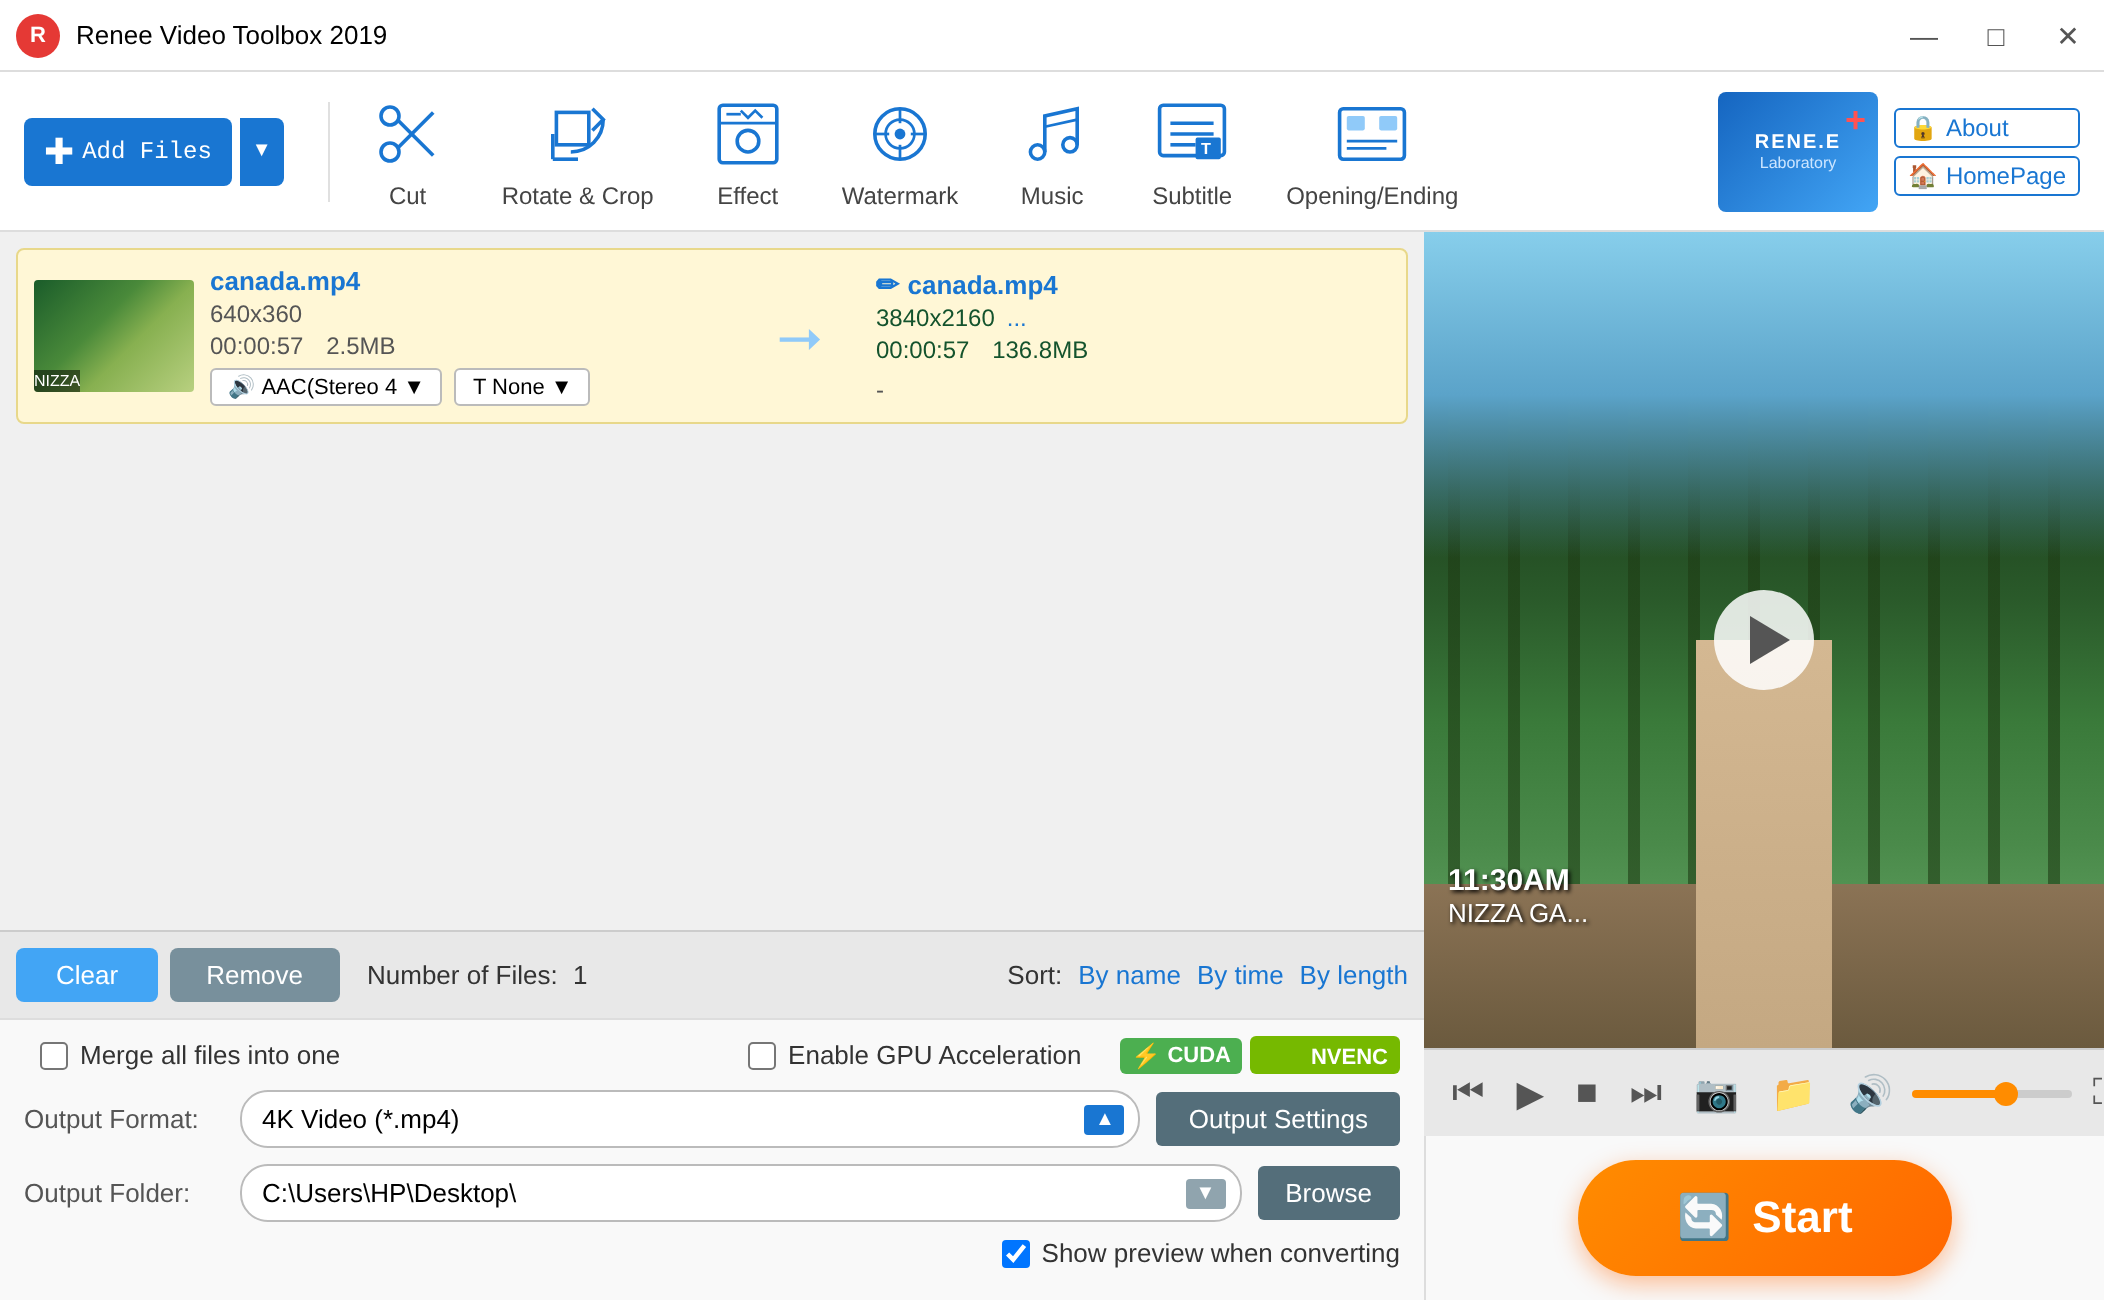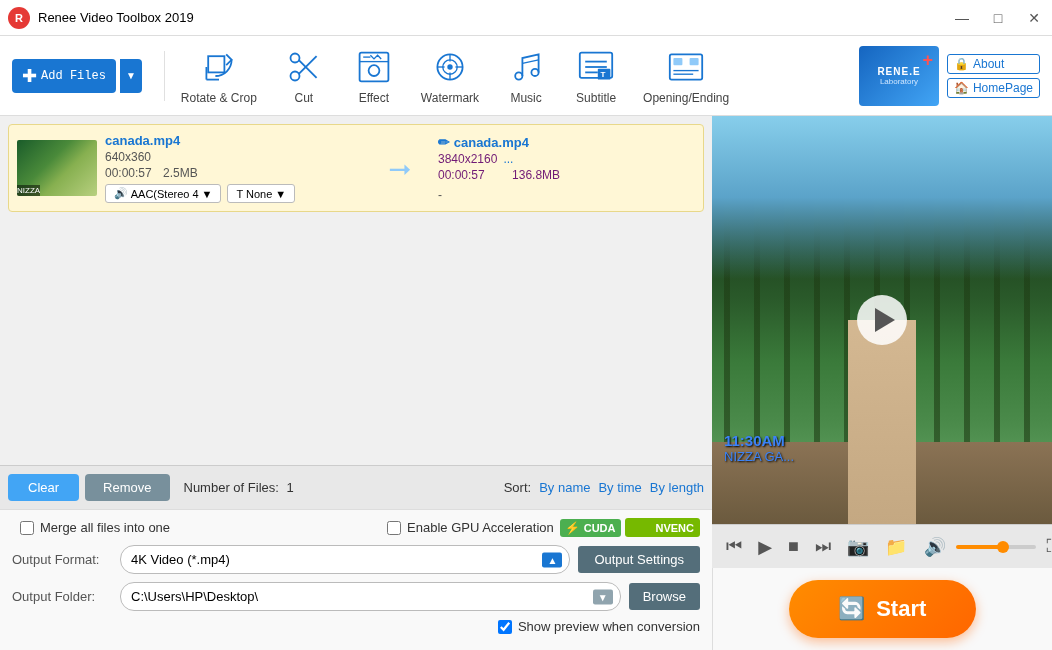--- a/index.html
+++ b/index.html
@@ -150,21 +150,21 @@
     .arrow-area {
       flex-shrink: 0; display: flex; align-items: center; justify-content: center;
       width: 60px;
     }
     .arrow-right {
       color: #90caf9; font-size: 28px;
     }
     .file-output { flex: 1; }
     .file-output .fname { font-weight: bold; color: #1976d2; font-size: 13px; display: flex; align-items: center; gap: 4px; }
     .file-output .fname .edit-icon { color: #1976d2; font-size: 14px; }
-    .file-output .fmeta { color: #701a75; font-size: 12px; margin-top: 2px; }
+    .file-output .fmeta { color: #14532d; font-size: 12px; margin-top: 2px; }
     .output-sub { color: #555; font-size: 12px; margin-top: 6px; }
 
     
     #bottom-toolbar {
       background: #e8e8e8;
       height: 44px;
       display: flex;
       align-items: center;
       padding: 0 8px;
       gap: 6px;
@@ -289,21 +289,21 @@
       width: 50px; height: 50px; background: rgba(255,255,255,0.85);
       border-radius: 50%; display: flex; align-items: center; justify-content: center;
       cursor: pointer;
     }
     .play-btn-overlay::after {
       content: ''; border-left: 20px solid #555;
       border-top: 12px solid transparent; border-bottom: 12px solid transparent;
       margin-left: 5px;
     }
     .video-overlay-text {
-      position: absolute; bottom: 60px; left: 12px; color: #3b82f6; font-size: 13px;
+      position: absolute; bottom: 60px; left: 12px; color: #ffffff; font-size: 13px;
       text-shadow: 1px 1px 2px #000;
     }
     .video-overlay-text .time { font-size: 15px; font-weight: bold; }
 
     
     #start-section {
       width: 340px;
       flex-shrink: 0;
       display: flex;
       flex-direction: column;
@@ -346,44 +346,44 @@
 
   <div style="display:flex;align-items:center;margin-right:8px;">
     <div class="add-files-btn">
       <span class="af-icon">✚</span>
       <span class="af-label">Add Files</span>
     </div>
     <div class="add-files-arrow">▼</div>
   </div>
 
   <div class="toolbar-sep"></div>
+
+  <div class="toolbar-item">
+    <div class="toolbar-icon">
+      <svg viewBox="0 0 40 40" fill="none">
+        <circle cx="10" cy="30" r="5" stroke="#1976d2" stroke-width="2" fill="none"></circle>
+        <circle cx="10" cy="10" r="5" stroke="#1976d2" stroke-width="2" fill="none"></circle>
+        <line x1="14" y1="28" x2="34" y2="8" stroke="#1976d2" stroke-width="2"></line>
+        <line x1="14" y1="12" x2="34" y2="32" stroke="#1976d2" stroke-width="2"></line>
+      </svg>
+    </div>
+    <span>Cut</span>
+  </div>
 
   <div class="toolbar-item">
     <div class="toolbar-icon">
       <svg viewBox="0 0 40 40" fill="none">
         <rect x="8" y="8" width="18" height="18" stroke="#1976d2" stroke-width="2" fill="none"></rect>
         <path d="M28 6 L34 12 L28 18" stroke="#1976d2" stroke-width="2" fill="none"></path>
         <path d="M34 12 C34 22 26 30 16 30" stroke="#1976d2" stroke-width="2" fill="none"></path>
         <line x1="6" y1="20" x2="6" y2="34" stroke="#1976d2" stroke-width="2"></line>
         <line x1="6" y1="34" x2="20" y2="34" stroke="#1976d2" stroke-width="2"></line>
       </svg>
     </div>
     <span>Rotate &amp; Crop</span>
-  </div>
-
-  <div class="toolbar-item">
-    <div class="toolbar-icon">
-      <svg viewBox="0 0 40 40" fill="none">
-        <circle cx="10" cy="30" r="5" stroke="#1976d2" stroke-width="2" fill="none"></circle>
-        <circle cx="10" cy="10" r="5" stroke="#1976d2" stroke-width="2" fill="none"></circle>
-        <line x1="14" y1="28" x2="34" y2="8" stroke="#1976d2" stroke-width="2"></line>
-        <line x1="14" y1="12" x2="34" y2="32" stroke="#1976d2" stroke-width="2"></line>
-      </svg>
-    </div>
-    <span>Cut</span>
   </div>
 
   <div class="toolbar-item">
     <div class="toolbar-icon">
       <svg viewBox="0 0 40 40" fill="none">
         <rect x="4" y="4" width="32" height="32" stroke="#1976d2" stroke-width="2" fill="none" rx="2"></rect>
         <line x1="4" y1="14" x2="36" y2="14" stroke="#1976d2" stroke-width="1.5"></line>
         <circle cx="20" cy="24" r="6" stroke="#1976d2" stroke-width="2" fill="none"></circle>
         <path d="M8 9 L16 9" stroke="#1976d2" stroke-width="1.5"></path>
         <path d="M16 7 L20 11 L24 7 L28 11" stroke="#1976d2" stroke-width="1.5" fill="none"></path>
@@ -505,21 +505,21 @@
           <div class="fname">
             <span class="edit-icon">✏</span>
             <span>canada.mp4</span>
           </div>
           <div style="display:flex;align-items:center;gap:6px;">
             <span class="fmeta">3840x2160</span>
             <span class="fmeta" style="color:#1976d2;cursor:pointer;">...</span>
           </div>
           <div class="fmeta">
             <span>00:00:57</span>
-            <span style="margin-left:24px;">136.8MB</span>
+            <span style="margin-left:8px;">136.8MB</span>
           </div>
           <div class="output-sub">-</div>
         </div>
       </div>
     </div>
 
     <div id="bottom-toolbar">
       <button class="btn-clear">Clear</button>
       <button class="btn-remove">Remove</button>
       <span class="file-count">
@@ -536,21 +536,21 @@
 
     <div id="settings-area">
 
       <div class="settings-row">
         <div style="margin-left:8px;">
           <label class="checkbox-label">
             <input type="checkbox" style="">
             <span>Merge all files into one</span>
           </label>
         </div>
-        <div style="margin-left:auto;display:flex;align-items:center;gap:6px;">
+        <div style="margin-left:auto;display:flex;align-items:center;gap:19px;">
           <label class="checkbox-label">
             <input type="checkbox" style="">
             <span>Enable GPU Acceleration</span>
           </label>
           <div style="display:flex;align-items:center;gap:4px;">
             <div style="display:flex;align-items:center;background:#4caf50;border-radius:3px;padding:2px 6px;gap:3px;">
               <span style="font-size:12px;color:white;">⚡</span>
               <span style="color:white;font-size:11px;font-weight:bold;">CUDA</span>
             </div>
             <div style="background:#76b900;border-radius:3px;padding:2px 6px;">
@@ -579,21 +579,21 @@
           </select>
           <span class="select-arrow-gray">▼</span>
         </div>
         <button class="btn-browse">Browse</button>
       </div>
 
       <div class="settings-row">
         <div style="margin-left:auto;display:flex;align-items:center;">
           <label class="checkbox-label">
             <input type="checkbox" checked="" style="">
-            <span>Show preview when conversion</span>
+            <span>Show preview when converting</span>
           </label>
         </div>
       </div>
     </div>
   </div>
 
   <div id="right-content">
 
     <div id="video-preview">
       <div class="video-bg">

